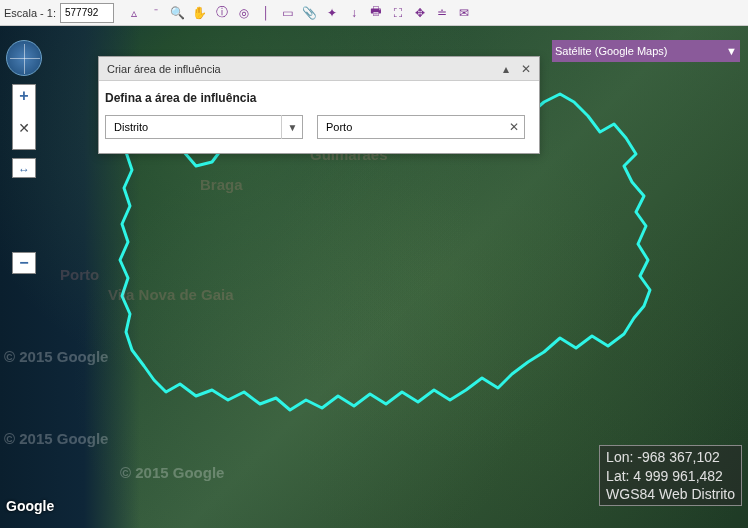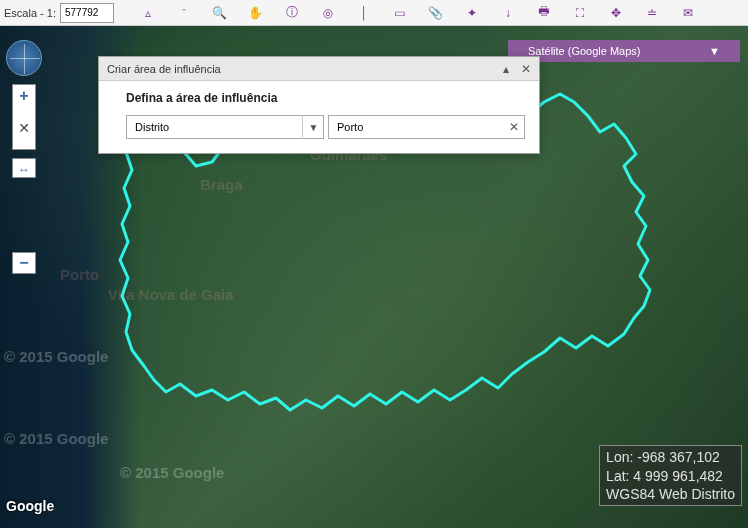--- a/index.html
+++ b/index.html
@@ -1,20 +1,20 @@
 <!DOCTYPE html>
 <html><head>
 <meta charset="utf-8">
 <style>
   * { box-sizing: border-box; margin: 0; padding: 0; }
   html, body { width: 748px; height: 528px; font-family: Arial, sans-serif; font-size: 12px; overflow: hidden; }
   body { position: relative; background: #1a3a1a; }
 
   
-  .toolbar { position: absolute; top: 0; left: 0; right: 0; height: 26px; background: #f5f5f5; border-bottom: 1px solid #ccc; display: flex; align-items: center; padding: 9px 4px; gap: 16px; z-index: 10; }
+  .toolbar { position: absolute; top: 0; left: 0; right: 0; height: 26px; background: #f5f5f5; border-bottom: 1px solid #ccc; display: flex; align-items: center; padding: 9px 4px; gap: 2px; z-index: 10; }
   .scale-group { display: flex; align-items: center; gap: 4px; margin-right: 8px; }
   .scale-label { font-size: 11px; color: #333; }
   .scale-input { width: 54px; height: 20px; border: 1px solid #999; padding: 0 4px; font-size: 10px; }
   .tb-btn { width: 18px; height: 18px; display: flex; align-items: center; justify-content: center; cursor: pointer; color: #7a2f8e; font-size: 12px; margin: 0 1px; }
 
   
   .map { position: absolute; top: 26px; left: 0; right: 0; bottom: 0; background: linear-gradient(135deg, #0b2a3a 0%, #1a4028 15%, #2a5035 35%, #3a6040 55%, #2c4d30 75%, #1e3a25 100%); overflow: hidden; }
   .ocean { position: absolute; top: 0; left: 0; width: 140px; height: 100%; background: linear-gradient(90deg, #0a1f2e 0%, #0e2638 60%, rgba(14,38,56,0) 100%); }
   .terrain-noise { position: absolute; inset: 0; background:
     radial-gradient(circle at 30% 20%, rgba(90,140,80,0.25) 0, transparent 40%),
@@ -34,30 +34,30 @@
   .compass:before { width: 1px; height: 30px; left: 17px; top: 3px; }
   .compass:after { width: 30px; height: 1px; top: 17px; left: 3px; }
   .zoom-col { margin-top: 8px; width: 24px; background: #fff; border: 1px solid #888; display: flex; flex-direction: column; align-items: center; }
   .zoom-btn { width: 22px; height: 22px; display: flex; align-items: center; justify-content: center; font-size: 16px; font-weight: bold; color: #3a6aa5; cursor: pointer; }
   .zoom-track { width: 22px; height: 42px; display: flex; align-items: center; justify-content: center; }
   .zoom-cross { font-size: 14px; color: #444; }
   .pan-btn { margin-top: 8px; width: 24px; height: 20px; background: #fff; border: 1px solid #888; display: flex; align-items: center; justify-content: center; color: #3a6aa5; font-size: 12px; cursor: pointer; }
   .zoom-minus { margin-top: 74px; width: 24px; height: 22px; background: #fff; border: 1px solid #888; display: flex; align-items: center; justify-content: center; font-size: 16px; font-weight: bold; color: #3a6aa5; cursor: pointer; }
 
   
-  .basemap-sel { position: absolute; top: 14px; right: 8px; width: 232px; height: 22px; background: #8a5a9a; color: #fff; display: flex; align-items: center; justify-content: space-between; padding: 0 20px; font-size: 11px; cursor: pointer; z-index: 5; }
+  .basemap-sel { position: absolute; top: 14px; right: 8px; width: 188px; height: 22px; background: #8a5a9a; color: #fff; display: flex; align-items: center; justify-content: space-between; padding: 0 3px; font-size: 11px; cursor: pointer; z-index: 5; }
 
   
   .dialog { position: absolute; top: 30px; left: 98px; width: 442px; background: #fff; border: 1px solid #a0a0a0; box-shadow: 0 2px 8px rgba(0,0,0,.25); z-index: 8; }
   .dlg-head { height: 24px; background: #e8e8e8; border-bottom: 1px solid #ccc; display: flex; align-items: center; justify-content: space-between; padding: 0 8px; font-size: 11px; color: #333; }
   .dlg-head .right { display: flex; gap: 12px; }
   .dlg-head .btn { cursor: pointer; color: #555; font-size: 12px; }
-  .dlg-body { padding: 10px 14px 14px 27px; }
+  .dlg-body { padding: 10px 14px 14px 6px; }
   .dlg-sub { font-size: 12px; font-weight: bold; color: #222; margin-bottom: 10px; }
-  .dlg-row { display: flex; gap: 4px; }
+  .dlg-row { display: flex; gap: 14px; }
   .dlg-select-wrap { position: relative; flex: 0 0 198px; }
   .dlg-select { width: 198px; height: 24px; border: 1px solid #a8a8a8; padding: 0 28px 0 8px; font-size: 11px; appearance: none; background: #fff; cursor: pointer; }
   .dlg-select-arrow { position: absolute; right: 0; top: 0; width: 22px; height: 24px; display: flex; align-items: center; justify-content: center; pointer-events: none; border-left: 1px solid #ccc; color: #555; font-size: 10px; }
   .dlg-input-wrap { position: relative; flex: 1; }
   .dlg-input { width: 100%; height: 24px; border: 1px solid #a8a8a8; padding: 0 24px 0 8px; font-size: 11px; }
   .dlg-clear { position: absolute; right: 6px; top: 0; height: 24px; display: flex; align-items: center; color: #555; cursor: pointer; font-size: 12px; }
 
   
   .wm { position: absolute; color: rgba(255,160,160,0.18); font-size: 15px; pointer-events: none; font-family: Arial; font-weight: bold; }
   .wm.g { color: rgba(255,255,255,0.25); }

